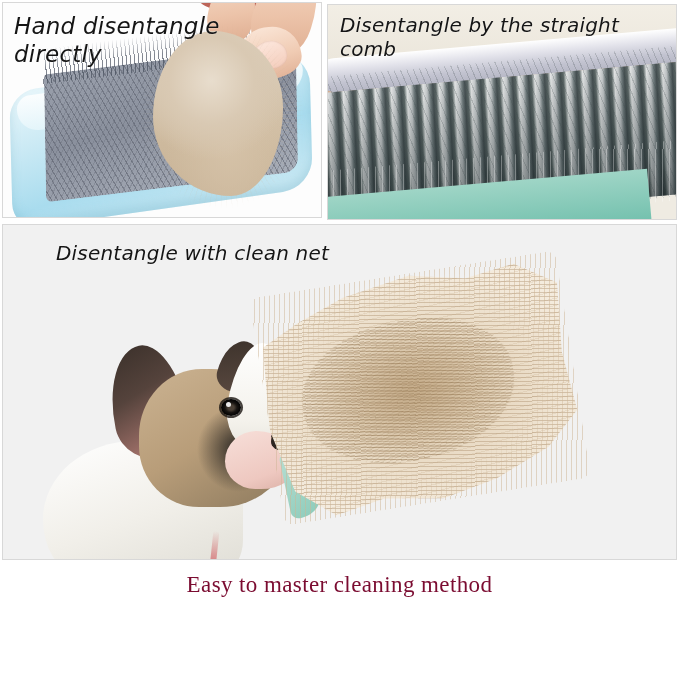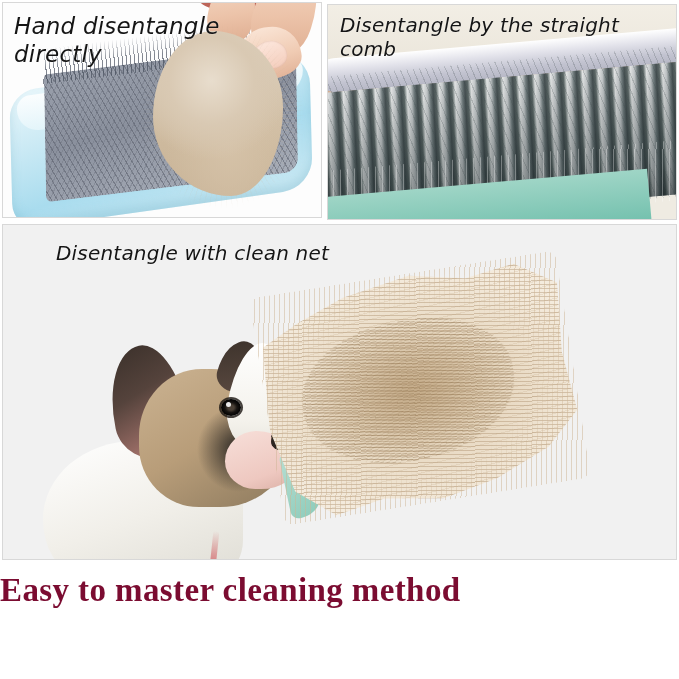--- a/index.html
+++ b/index.html
@@ -282,23 +282,24 @@
     position: absolute; left: 282px; top: 226px; width: 34px; height: 66px;
     background: linear-gradient(150deg,#b6ded2 0%, #8ccbba 100%);
     border-radius: 6px 10px 24px 8px;
     transform: rotate(-12deg);
   }
 
   
   .headline {
     position: absolute;
     left: 0; top: 572px; width: 679px;
+    text-align: center;
     font-family: "Liberation Serif", "DejaVu Serif", serif;
-    font-weight: bold;
-    font-size: 33px;
+    font-weight: normal;
+    font-size: 23px;
     letter-spacing: .4px;
     color: #7b0c31;
   }
 </style>
 </head>
 <body>
 
 <div class="page">
 
   <div class="panel" id="panel-hand">

